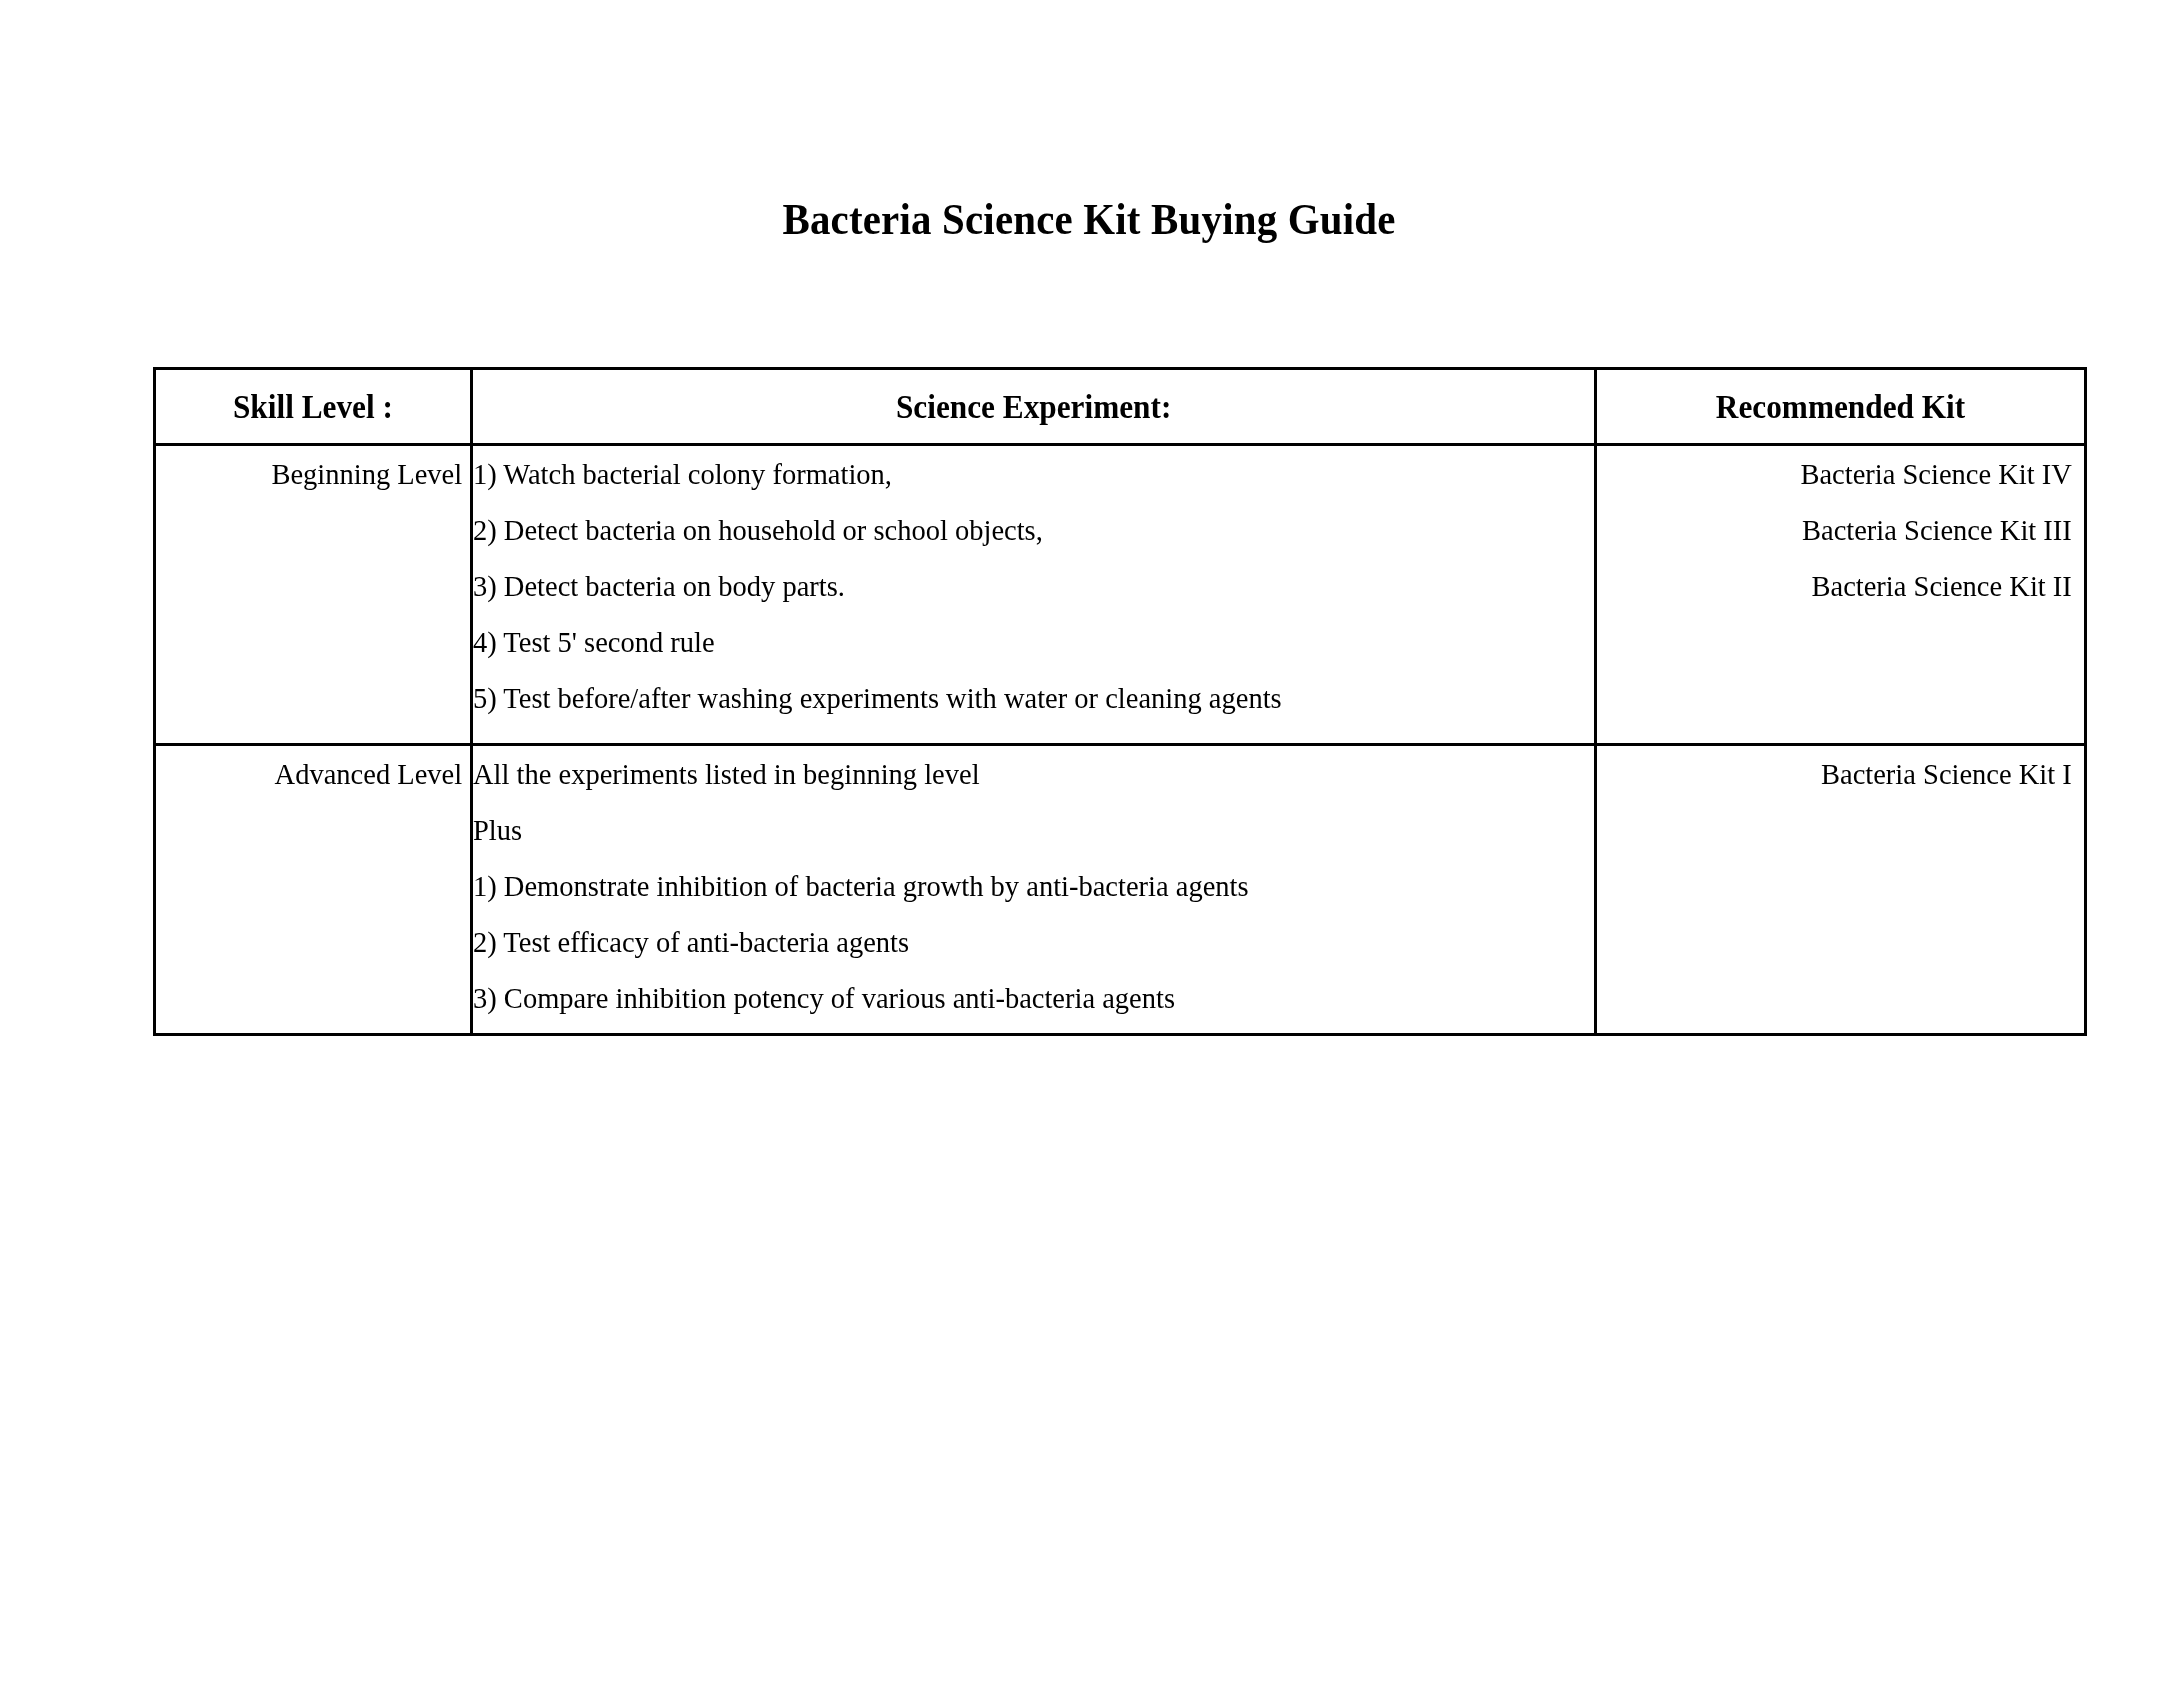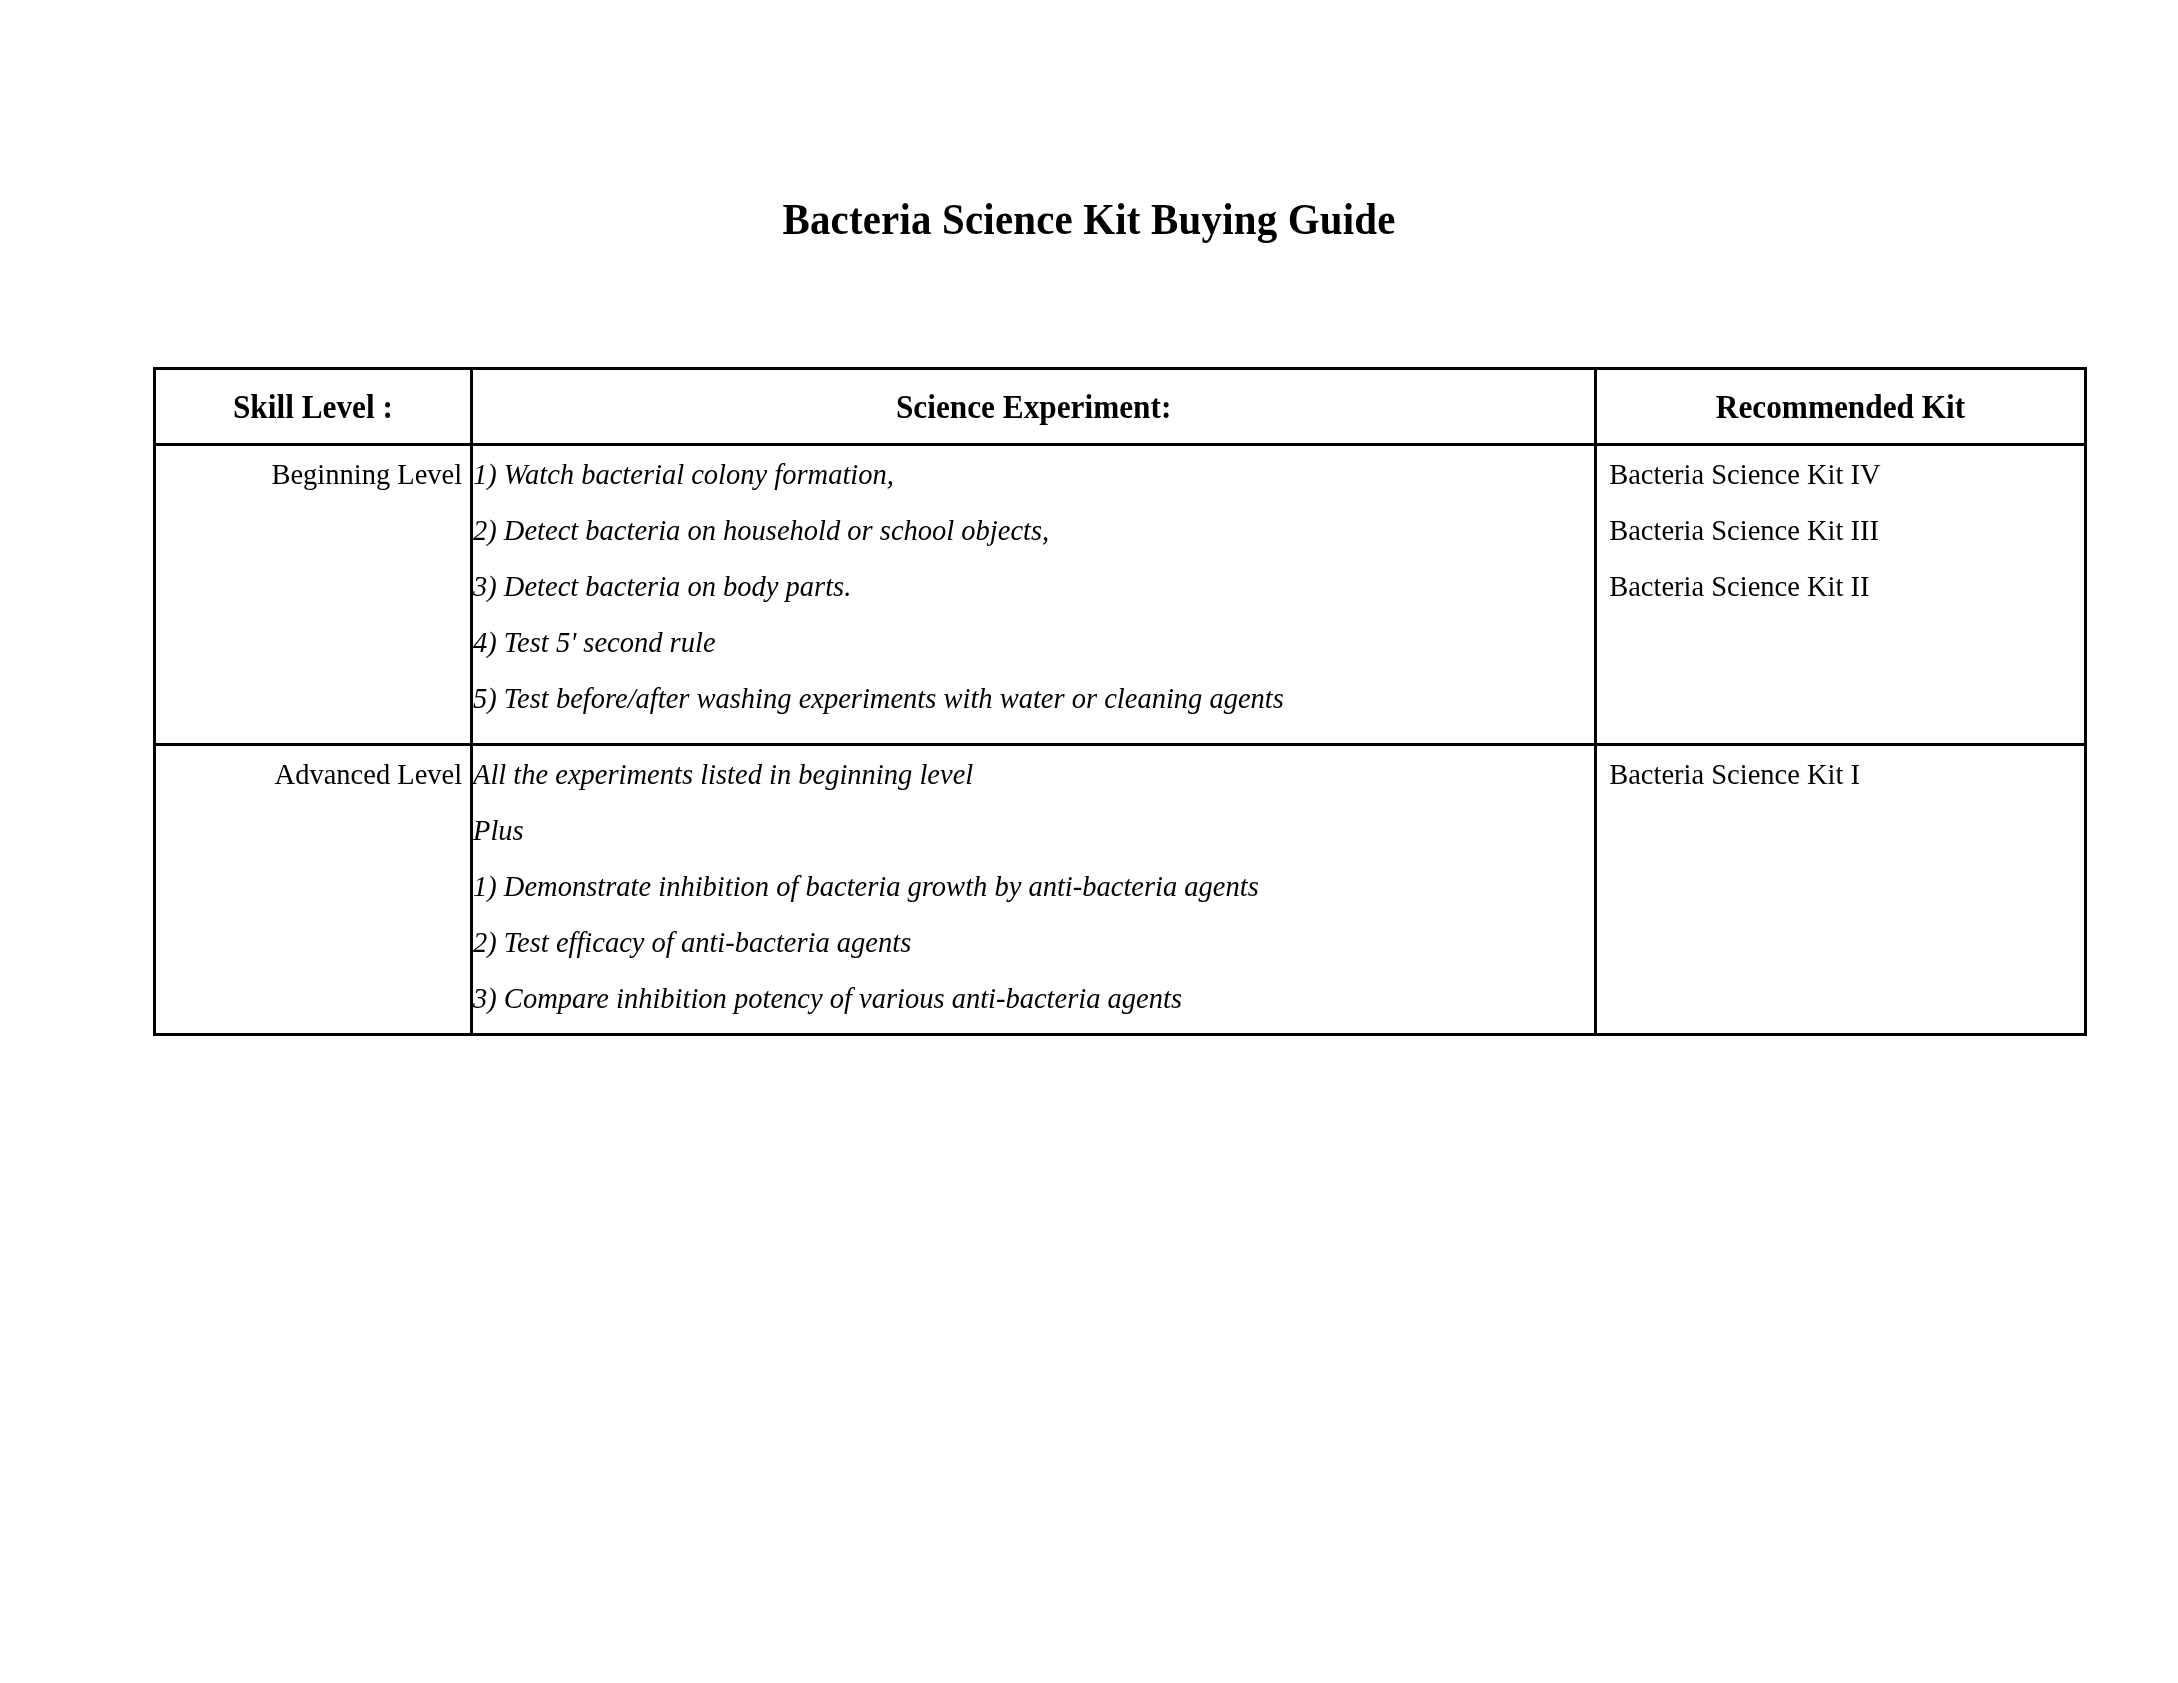--- a/index.html
+++ b/index.html
@@ -73,25 +73,24 @@
     white-space: nowrap;
     font-family: "Liberation Serif", "DejaVu Serif", serif;
   }
 
   .body-cell-skill {
     padding-top: 20px;
     text-align: right;
   }
   .body-cell-exp {
     padding: 20px 0 34px 16px;
-    font-style: italic;
   }
   .body-cell-kit {
     padding-top: 20px;
-    text-align: left;
+    text-align: right;
   }
 
   .row1 .body-cell-exp,
   .row1 .body-cell-skill,
   .row1 .body-cell-kit { height: 297px; }
 
   .row2 .body-cell-exp,
   .row2 .body-cell-skill,
   .row2 .body-cell-kit { height: 287px; }
 

